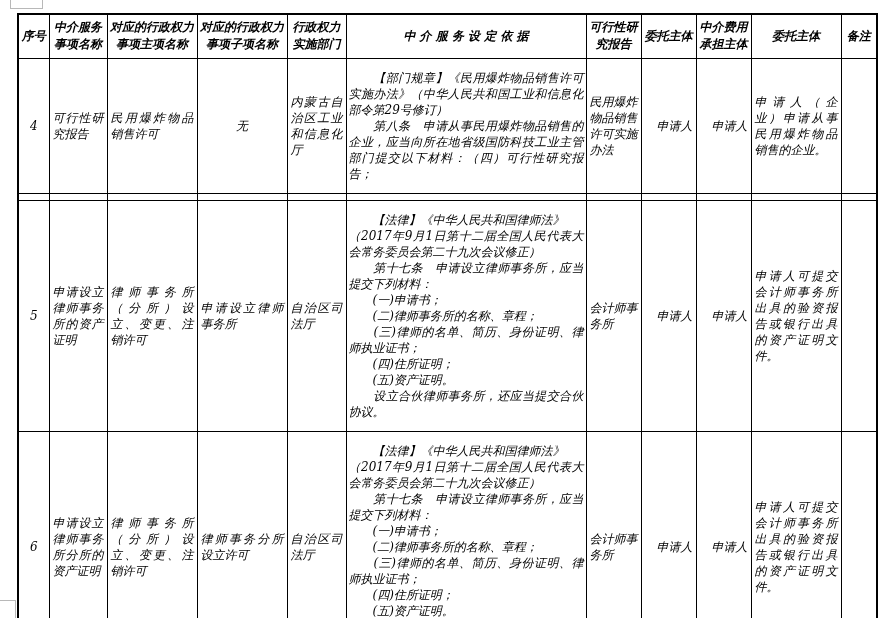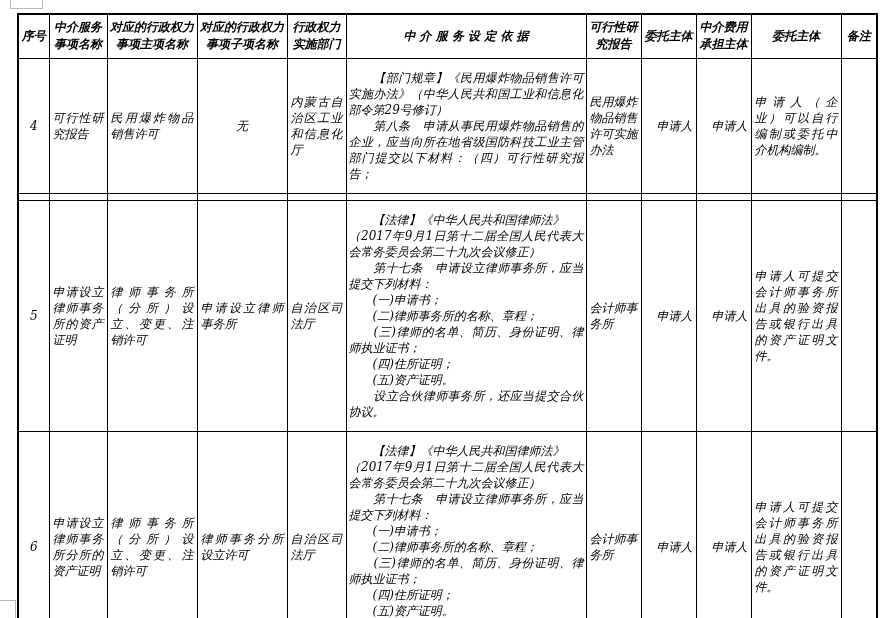--- a/index.html
+++ b/index.html
@@ -96,21 +96,21 @@
       <td class="center">4</td>
       <td class="just">可行性研究报告</td>
       <td class="just">民用爆炸物品销售许可</td>
       <td class="center">无</td>
       <td class="just">内蒙古自治区工业和信息化厅</td>
       <td class="basis">　　【部门规章】《民用爆炸物品销售许可实施办法》（中华人民共和国工业和信息化部令第29号修订）
 　　第八条　申请从事民用爆炸物品销售的企业，应当向所在地省级国防科技工业主管部门提交以下材料：（四）可行性研究报告；</td>
       <td class="just">民用爆炸物品销售许可实施办法</td>
       <td class="left">申请人</td>
       <td class="left">申请人</td>
-      <td class="just">申请人（企业）可以自行编制或委托中介机构编制。</td>
+      <td class="just">申请人（企业）申请从事民用爆炸物品销售的企业。</td>
       <td class="left"></td>
     </tr>
     <tr class="spacer-row">
       <td></td>
         <td></td>
         <td></td>
       <td></td>
         <td></td>
         <td></td>
       <td></td>

